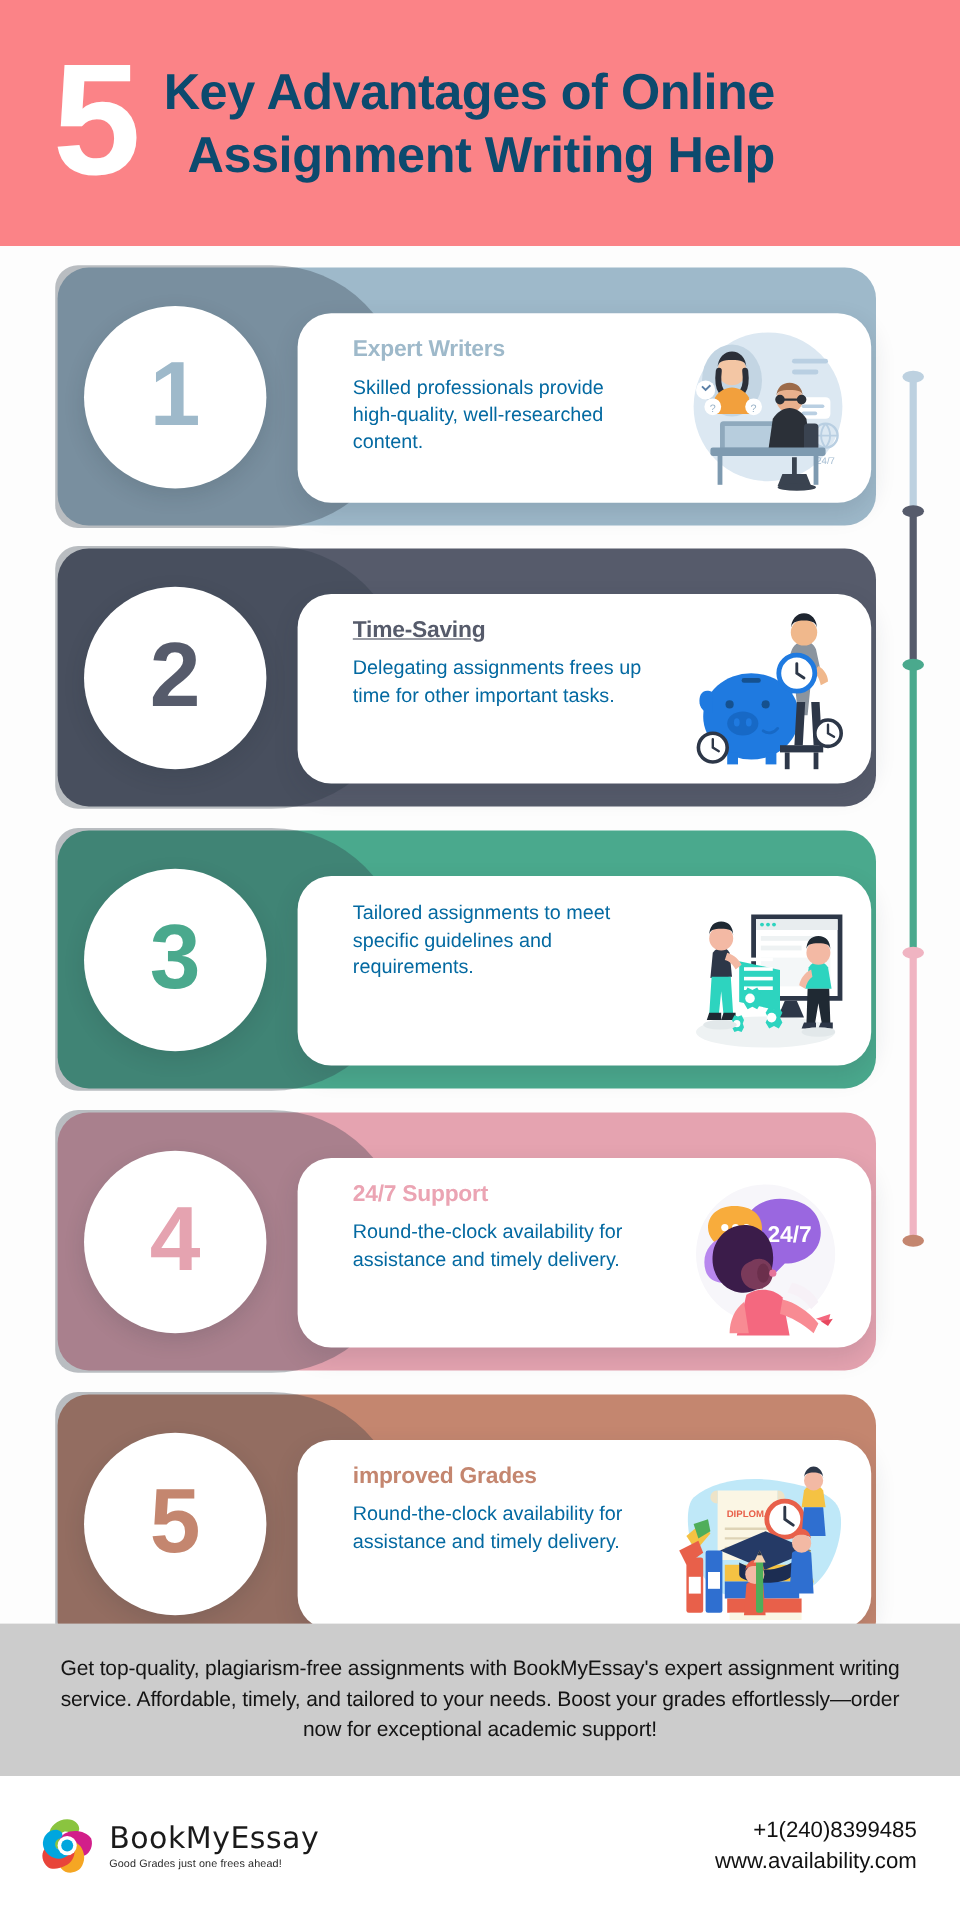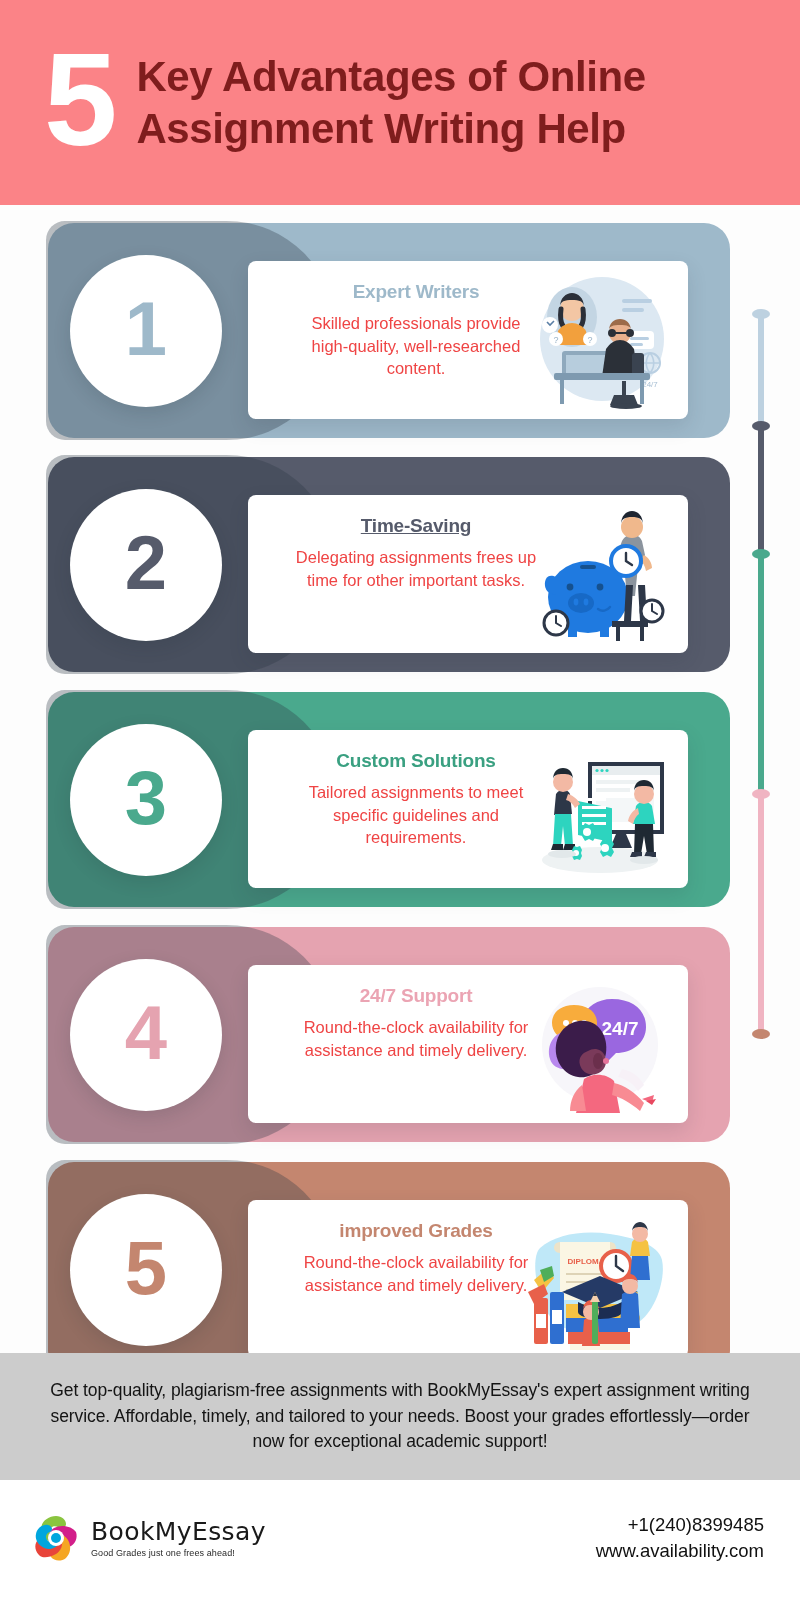--- a/index.html
+++ b/index.html
@@ -15,22 +15,23 @@
     position:absolute; left:0; top:0; width:800px; height:205px;
     background:#fb8387;
     display:flex; align-items:center;
   }
   .header-inner{ display:flex; align-items:center; padding-left:44px; }
   .big-five{
     color:#ffffff; font-size:132px; font-weight:bold; line-height:0.92;
     letter-spacing:-3px; margin-right:22px; margin-top:-6px;
   }
   .header-title{
-    color:#7f1d1d; font-size:42px; font-weight:bold; line-height:1.22;
+    color:#0c4a6e; font-size:42px; font-weight:bold; line-height:1.22;
     letter-spacing:-0.4px;
+    text-align:right;
   }
 
   
   .board{
     position:absolute; left:0; top:205px; width:800px; height:1148px;
     background:#fdfdfd;
   }
 
   
   .card{
@@ -63,36 +64,36 @@
     margin-top:-4px;
   }
   .c1 .num-circle span{ color:#9eb9ca; }
   .c2 .num-circle span{ color:#565b6b; }
   .c3 .num-circle span{ color:#4aa98d; }
   .c4 .num-circle span{ color:#e5a3b0; }
   .c5 .num-circle span{ color:#c4866f; }
 
   .panel{
     position:absolute; left:200px; top:38px;
-    width:440px; height:158px;
-    background:#ffffff; border-radius:8px;
+    width:478px; height:158px;
+    background:#ffffff; border-radius:28px;
     box-shadow:0 8px 20px rgba(40,50,60,0.13);
-    display:flex; align-items:flex-start;text-align:center;
+    display:flex; align-items:flex-start;
   }
   .panel-text{ padding:20px 0 0 46px; width:290px; }
   .panel-title{
     font-size:19px; font-weight:bold; margin-bottom:9px; letter-spacing:-0.2px;
   }
   .c1 .panel-title{ color:#9eb9ca; }
   .c2 .panel-title{ color:#565b6b;text-decoration:underline; }
   .c3 .panel-title{ color:#3aa081; }
   .c4 .panel-title{ color:#eba4b3; }
   .c5 .panel-title{ color:#c4866f; }
   .panel-desc{
-    font-size:16.5px; color:#ef4444; line-height:1.37;
+    font-size:16.5px; color:#0369a1; line-height:1.37;
   }
 
   .illus{
     position:absolute; right:14px; top:8px; width:148px; height:142px;
   }
   .illus svg{ width:100%; height:100%; display:block; }
 
   
   .timeline{ position:absolute; left:750px; top:205px; width:22px; height:1148px; }
   .tl-seg{ position:absolute; left:8px; width:6px; border-radius:3px; }
@@ -236,21 +237,20 @@
     </div>
   </div>
 
   <div class="card card-3 c3">
     <div class="blob"></div>
     <div class="num-circle">
       <span>3</span>
     </div>
     <div class="panel">
       <div class="panel-text">
-        <div class="panel-title">Custom Solutions</div>
         <div class="panel-desc">Tailored assignments to meet specific guidelines and requirements.</div>
       </div>
       <div class="illus">
         <svg viewBox="0 0 148 142">
           <ellipse cx="74" cy="122" rx="58" ry="13" fill="#eef2f3"></ellipse>
           <path d="M62 24h76v72H62z" fill="#2d3748"></path>
           <path d="M66 28h68v64H66z" fill="#ffffff"></path>
           <rect x="66" y="28" width="68" height="9" fill="#e8edef"></rect>
           <circle cx="71" cy="32.5" r="1.6" fill="#2dd4bf"></circle>
           <circle cx="76" cy="32.5" r="1.6" fill="#2dd4bf"></circle>

